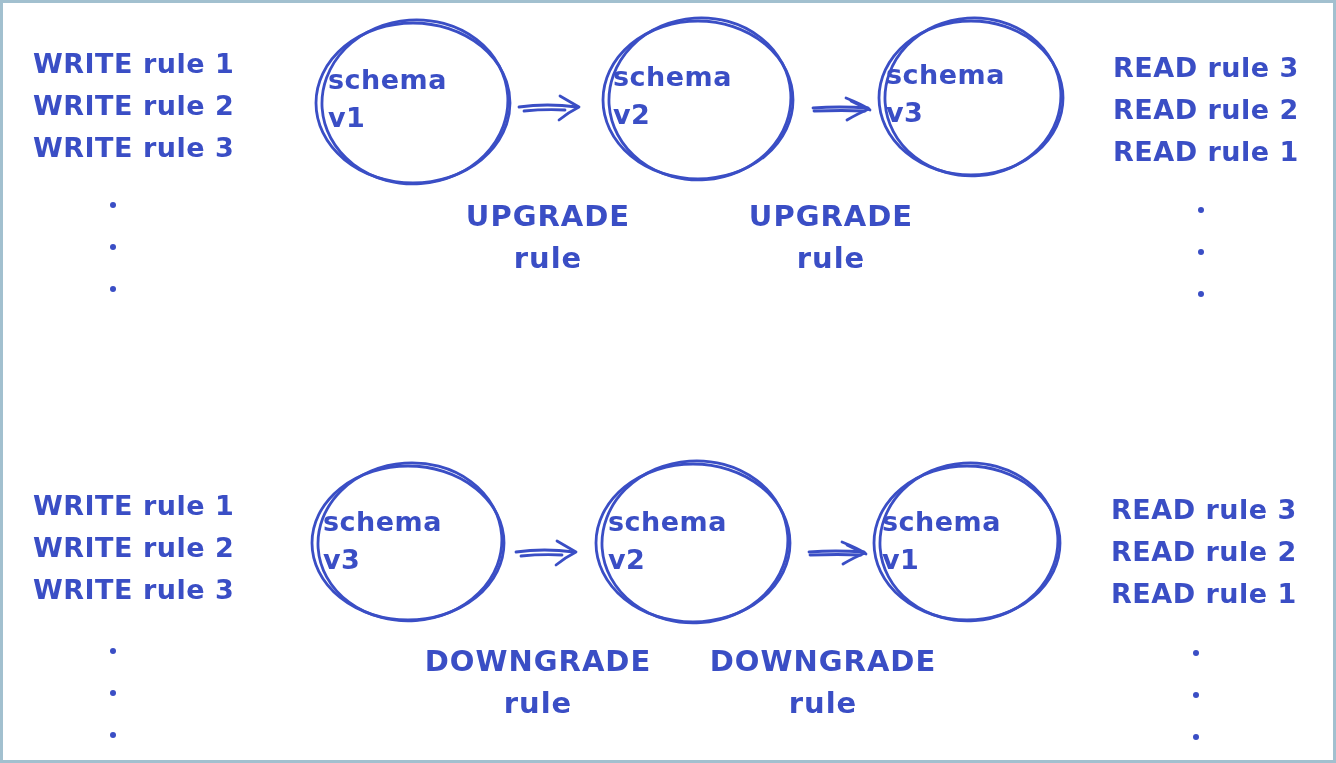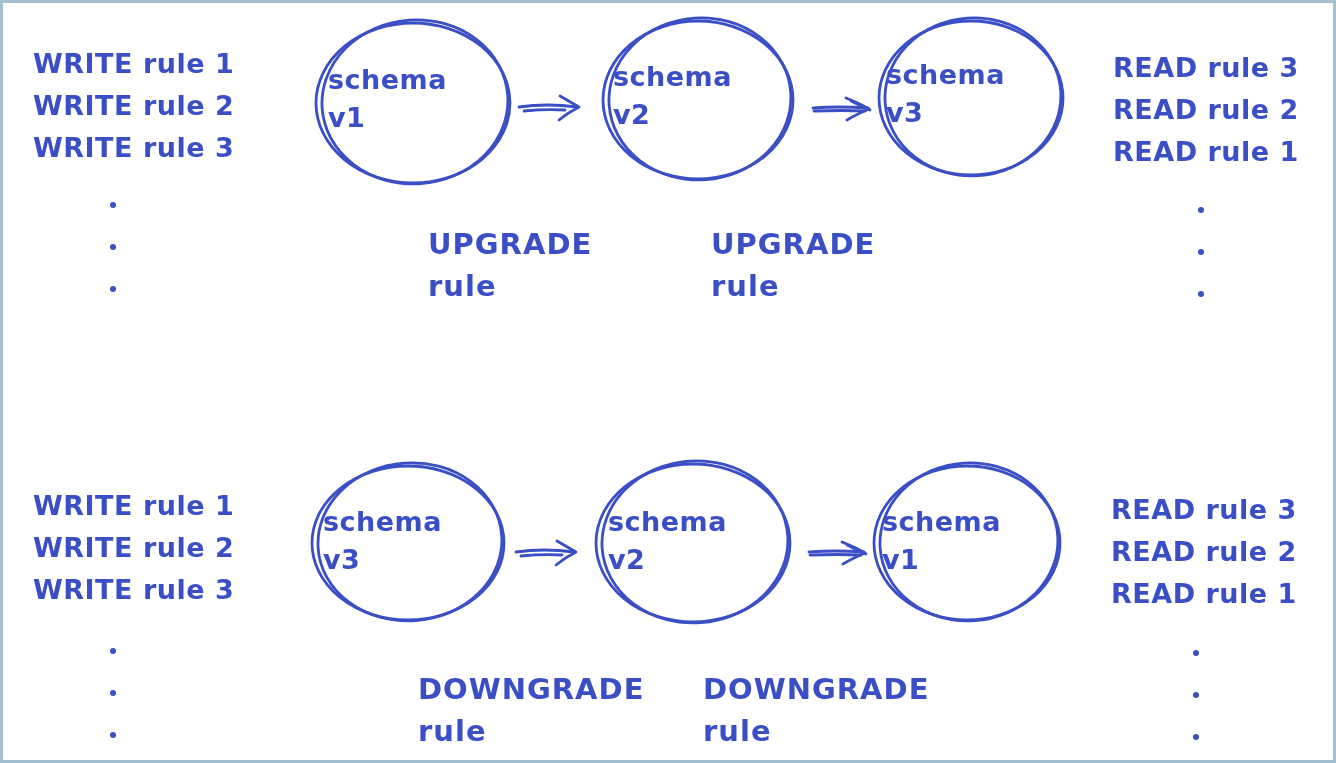--- a/index.html
+++ b/index.html
@@ -60,26 +60,26 @@
     width: 170px;
     text-align: left;
     font-size: 27px;
     font-weight: bold;
     line-height: 38px;
     letter-spacing: 0.5px;
   }
   .arrow-label {
     position: absolute;
     width: 240px;
+    text-align: center;
     font-size: 29px;
     font-weight: bold;
     line-height: 42px;
     letter-spacing: 1px;
     white-space: nowrap;
-    margin-top: 28px;
   }
 </style>
 </head>
 <body>
 
 <div class="frame">
 
   <svg class="shapes" viewBox="0 0 1336 763">
 
     <g>

